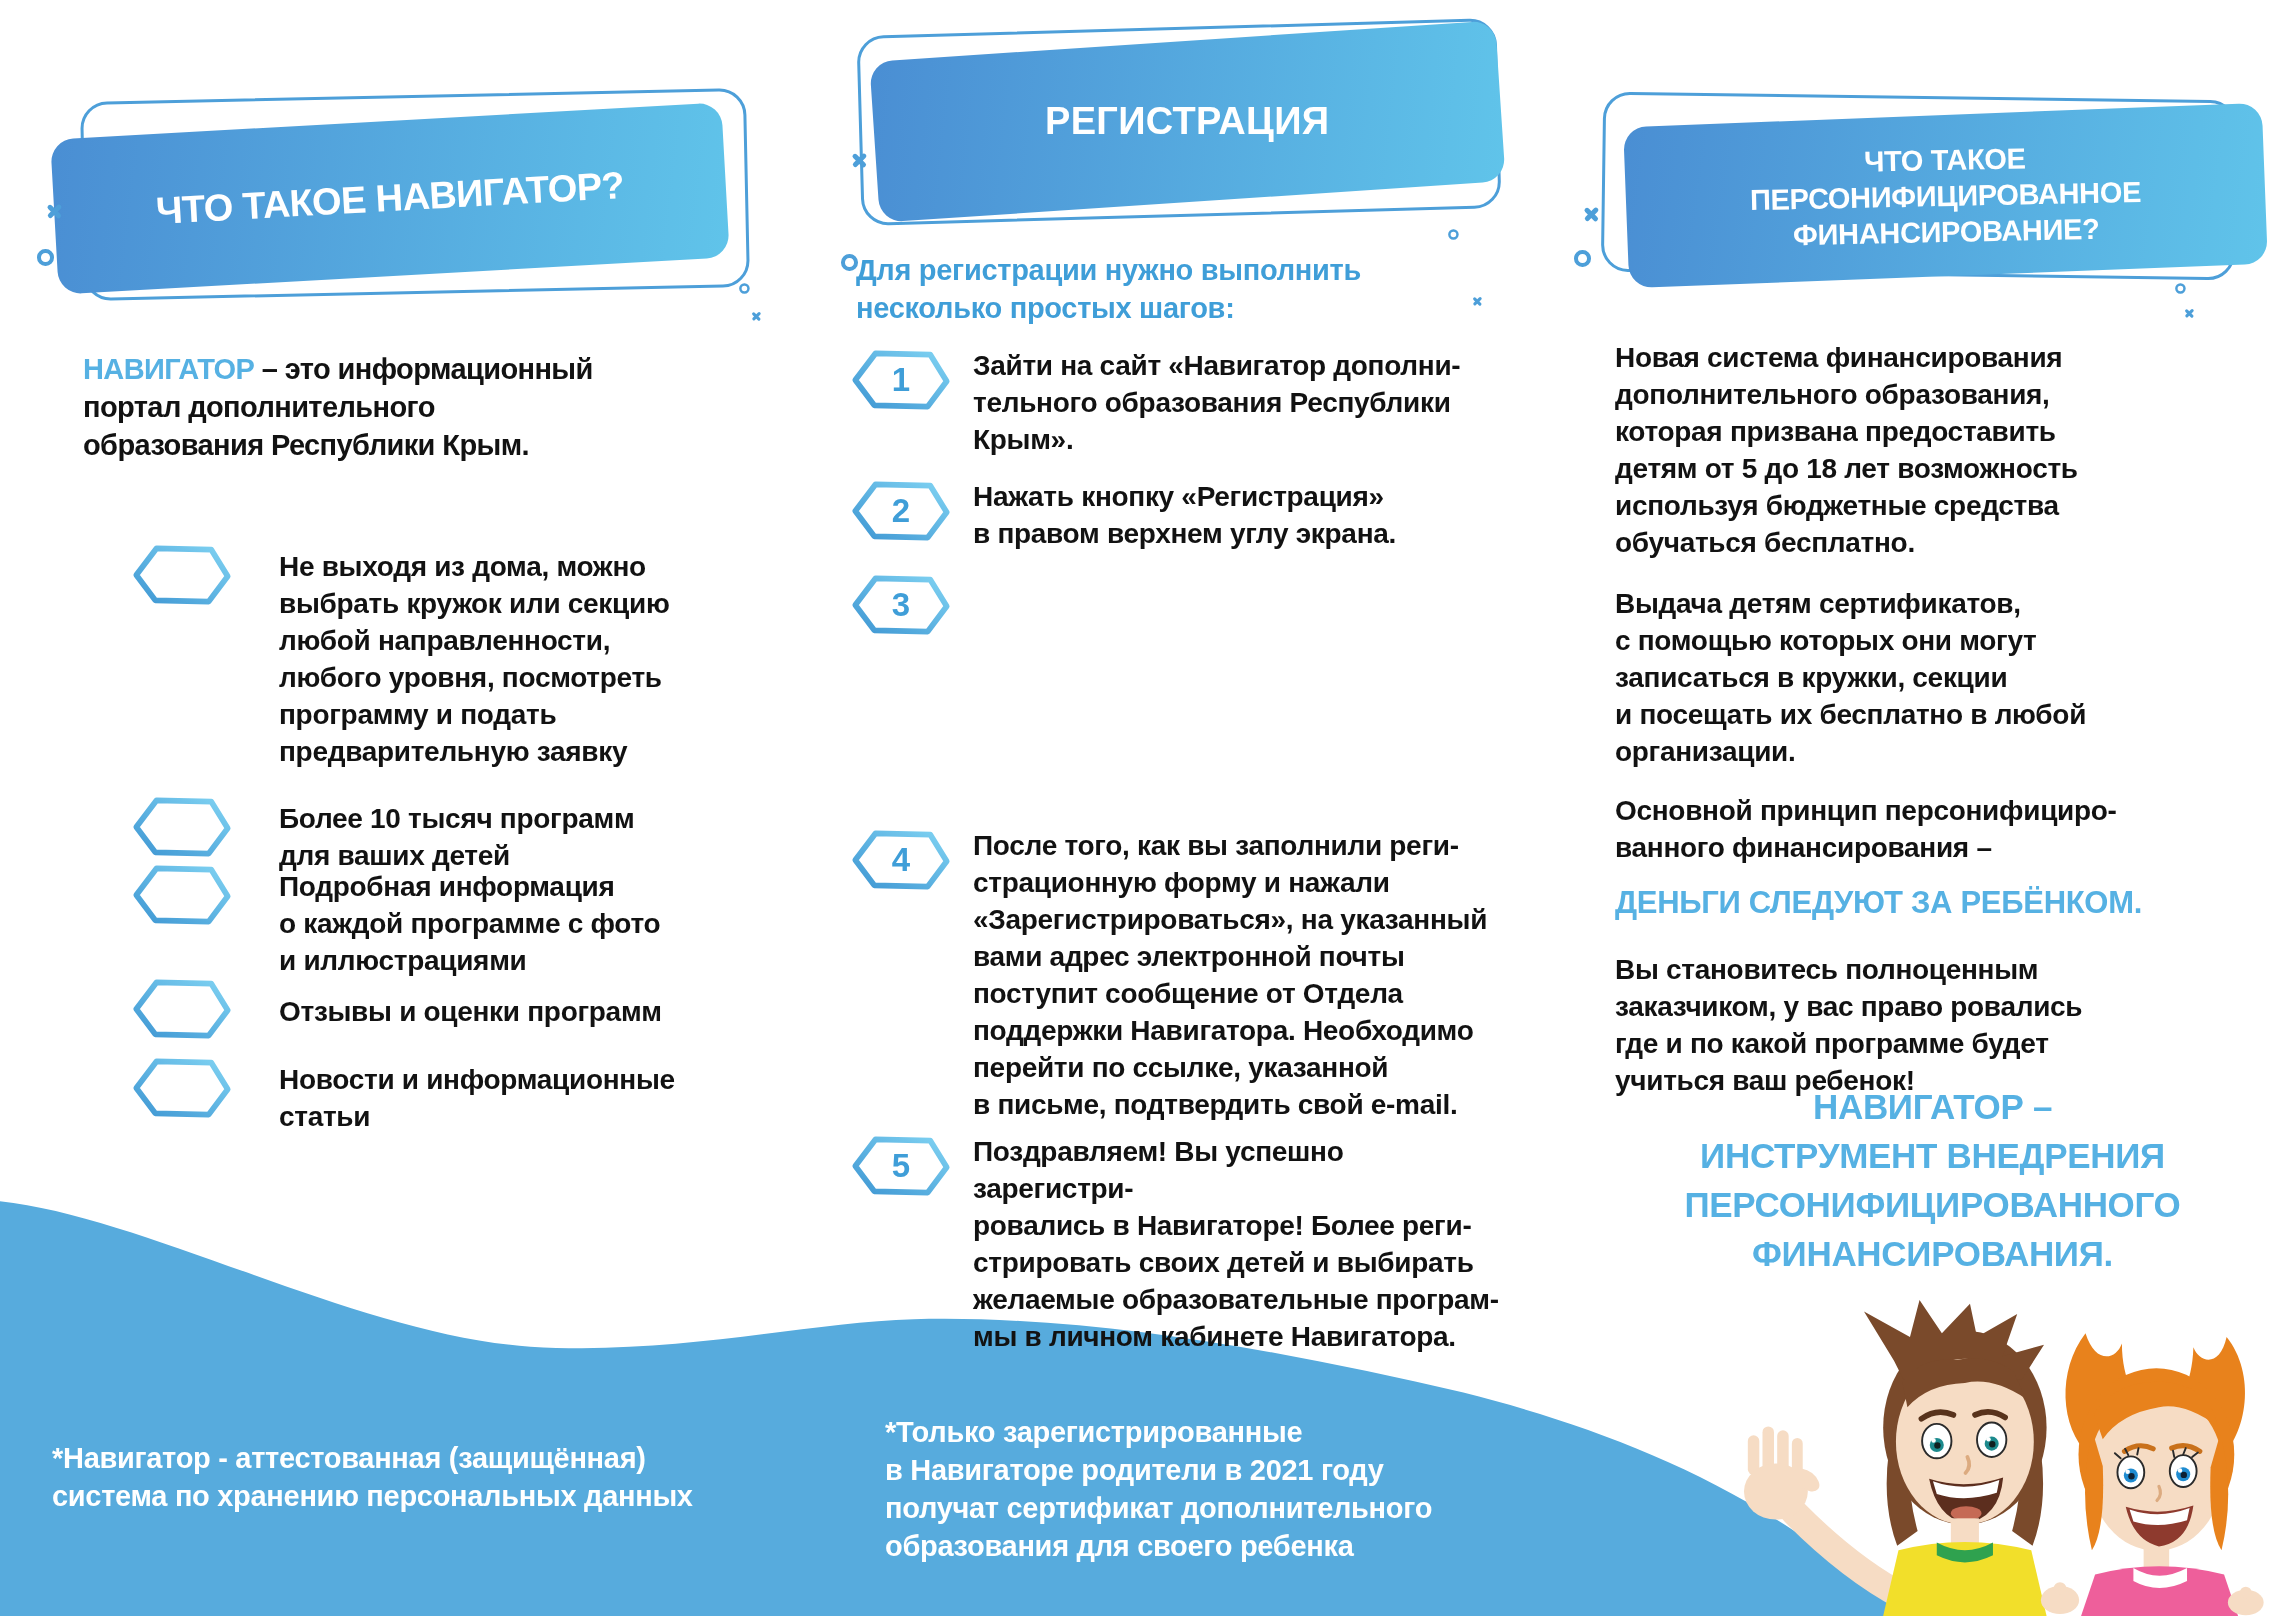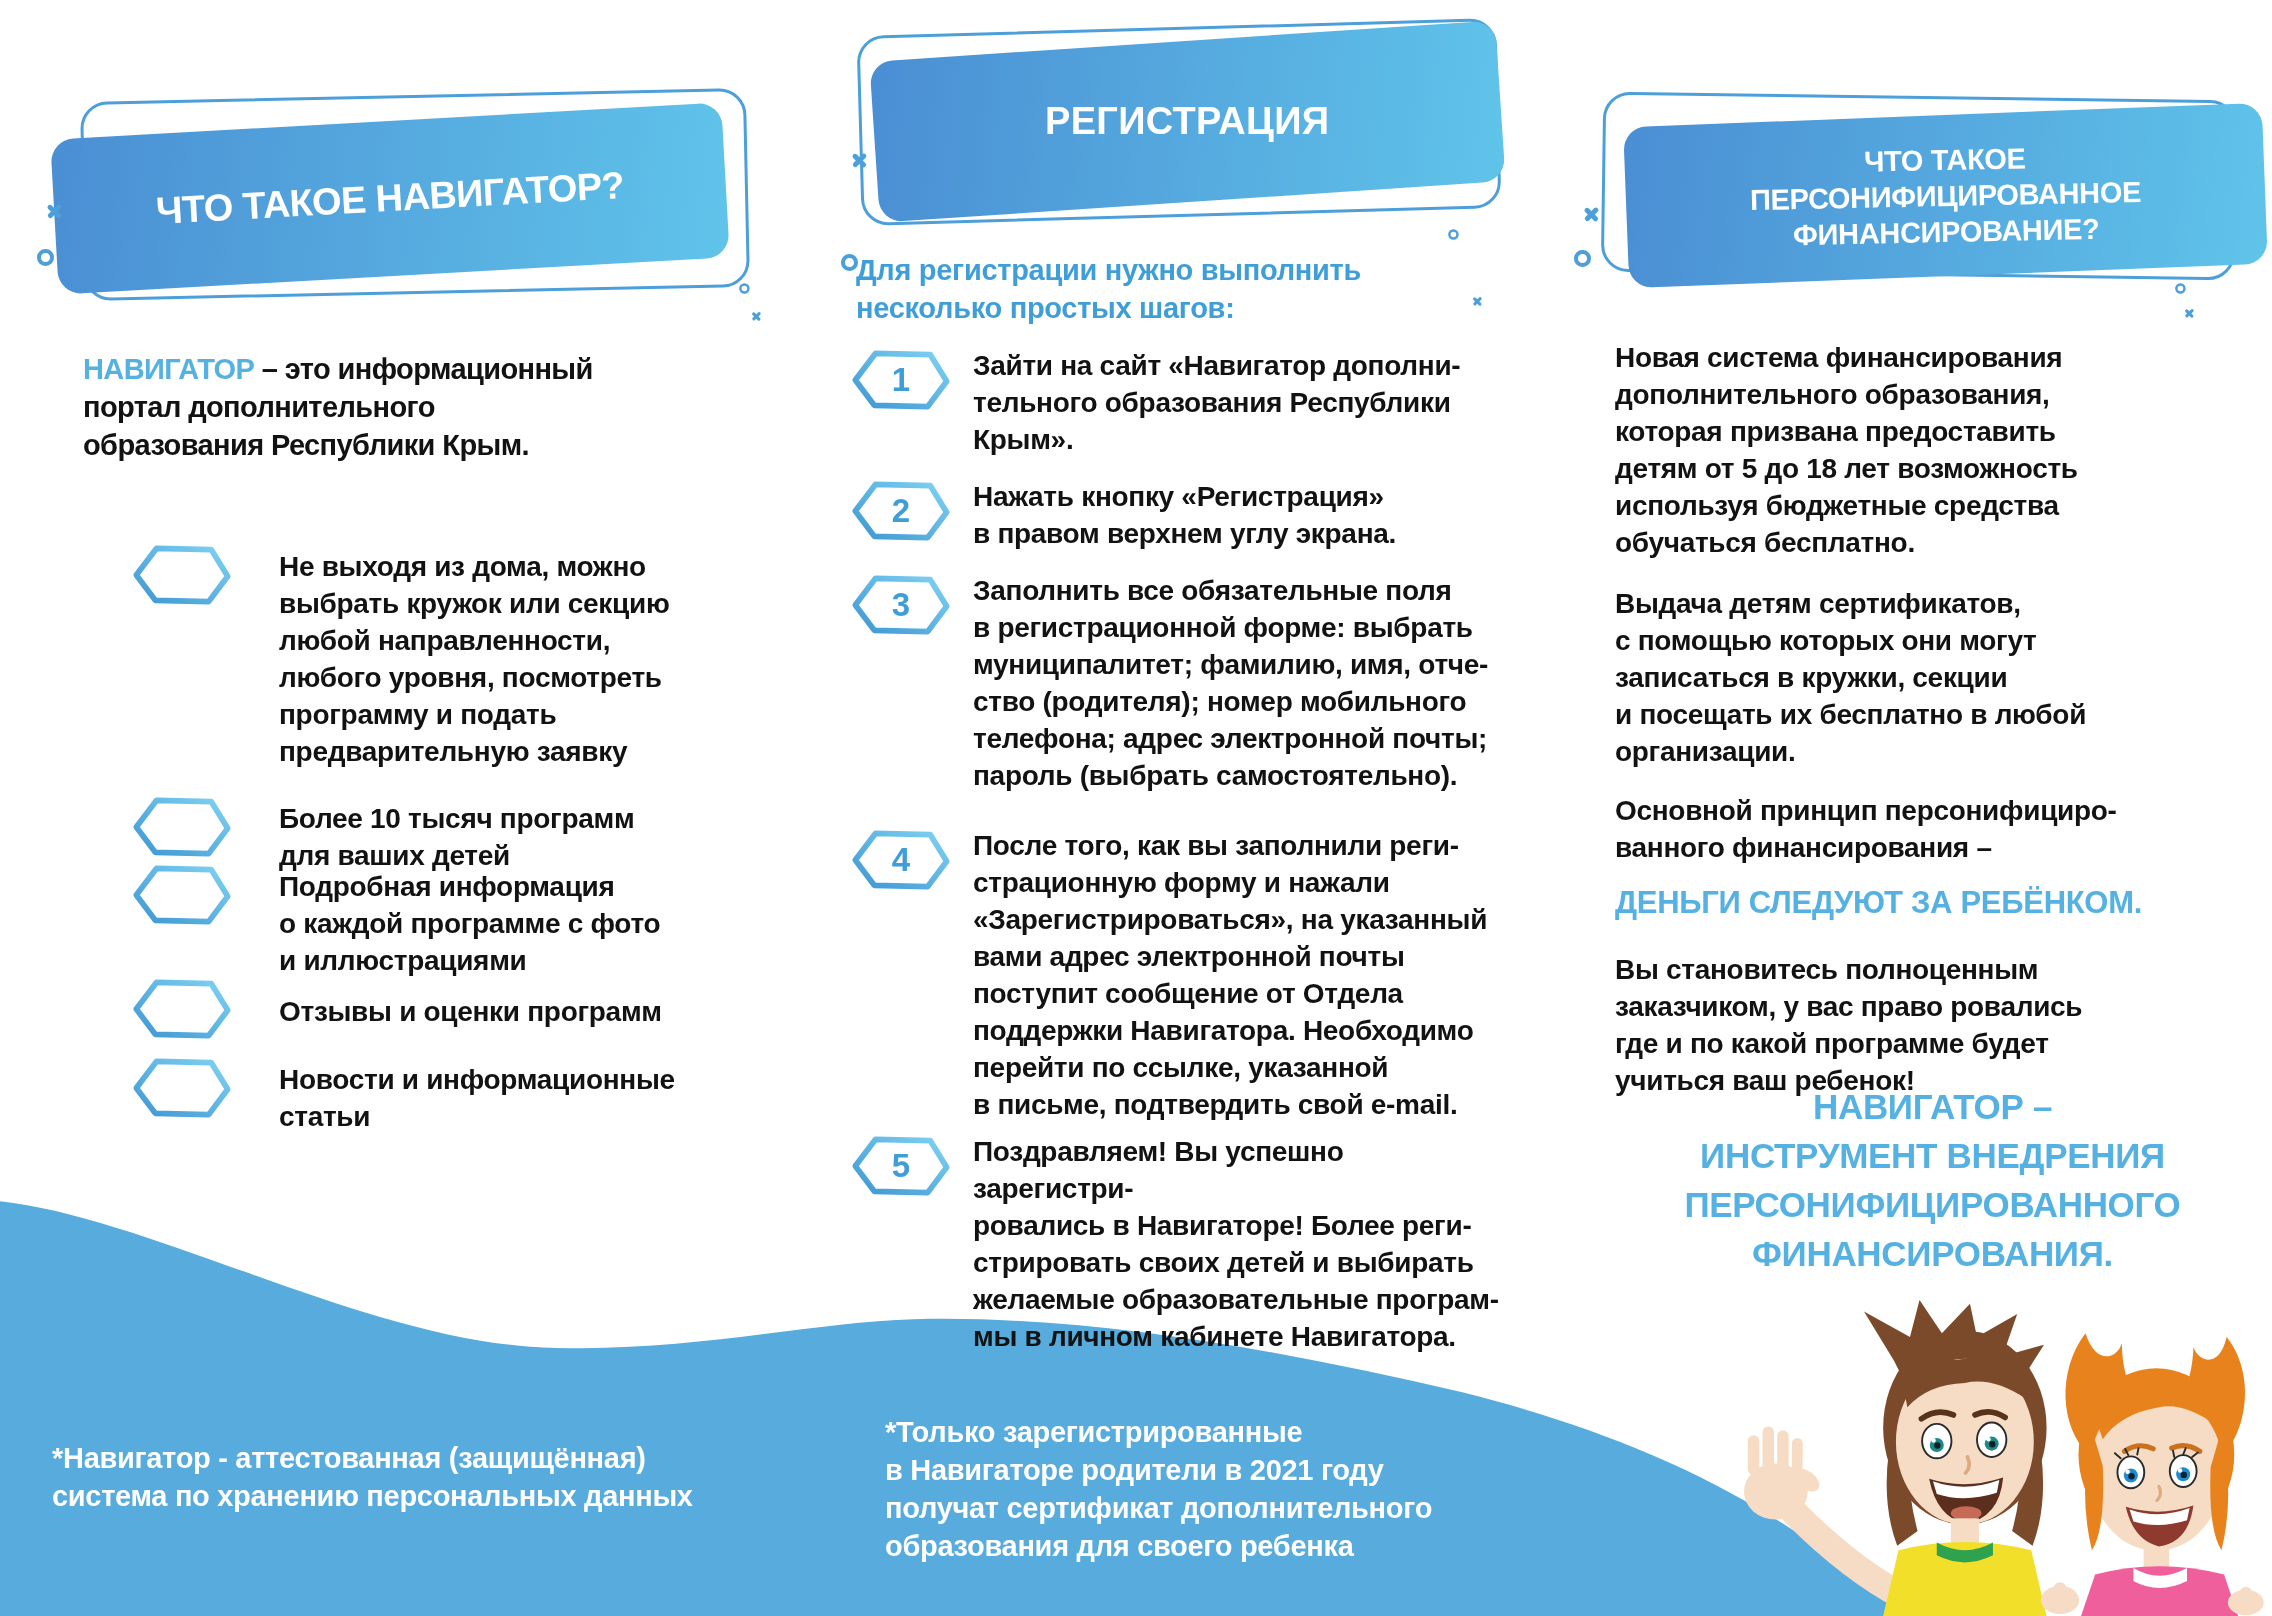--- a/index.html
+++ b/index.html
@@ -164,26 +164,20 @@
         </svg>
       <div class="num">2</div>
       <p>Нажать кнопку «Регистрация»
 в правом верхнем углу экрана.</p>
     </div>
     <div class="step" style="top:567px;">
       <svg class="hex" viewBox="0 0 160 104">
           <polygon points="8,52 40,10 126,12 152,54 122,94 38,92" fill="none" stroke="url(#hexgrad)" stroke-width="9" stroke-linejoin="round"></polygon>
         </svg>
       <div class="num">3</div>
-      <p>Заполнить все обязательные поля
-в регистрационной форме: выбрать
-муниципалитет; фамилию, имя, отче-
-ство (родителя); номер мобильного
-телефона; адрес электронной почты;
-пароль (выбрать самостоятельно).</p>
     </div>
     <div class="step" style="top:822px;">
       <svg class="hex" viewBox="0 0 160 104">
           <polygon points="8,52 40,10 126,12 152,54 122,94 38,92" fill="none" stroke="url(#hexgrad)" stroke-width="9" stroke-linejoin="round"></polygon>
         </svg>
       <div class="num">4</div>
       <p>После того, как вы заполнили реги-
 страционную форму и нажали
 «Зарегистрироваться», на указанный
 вами адрес электронной почты

